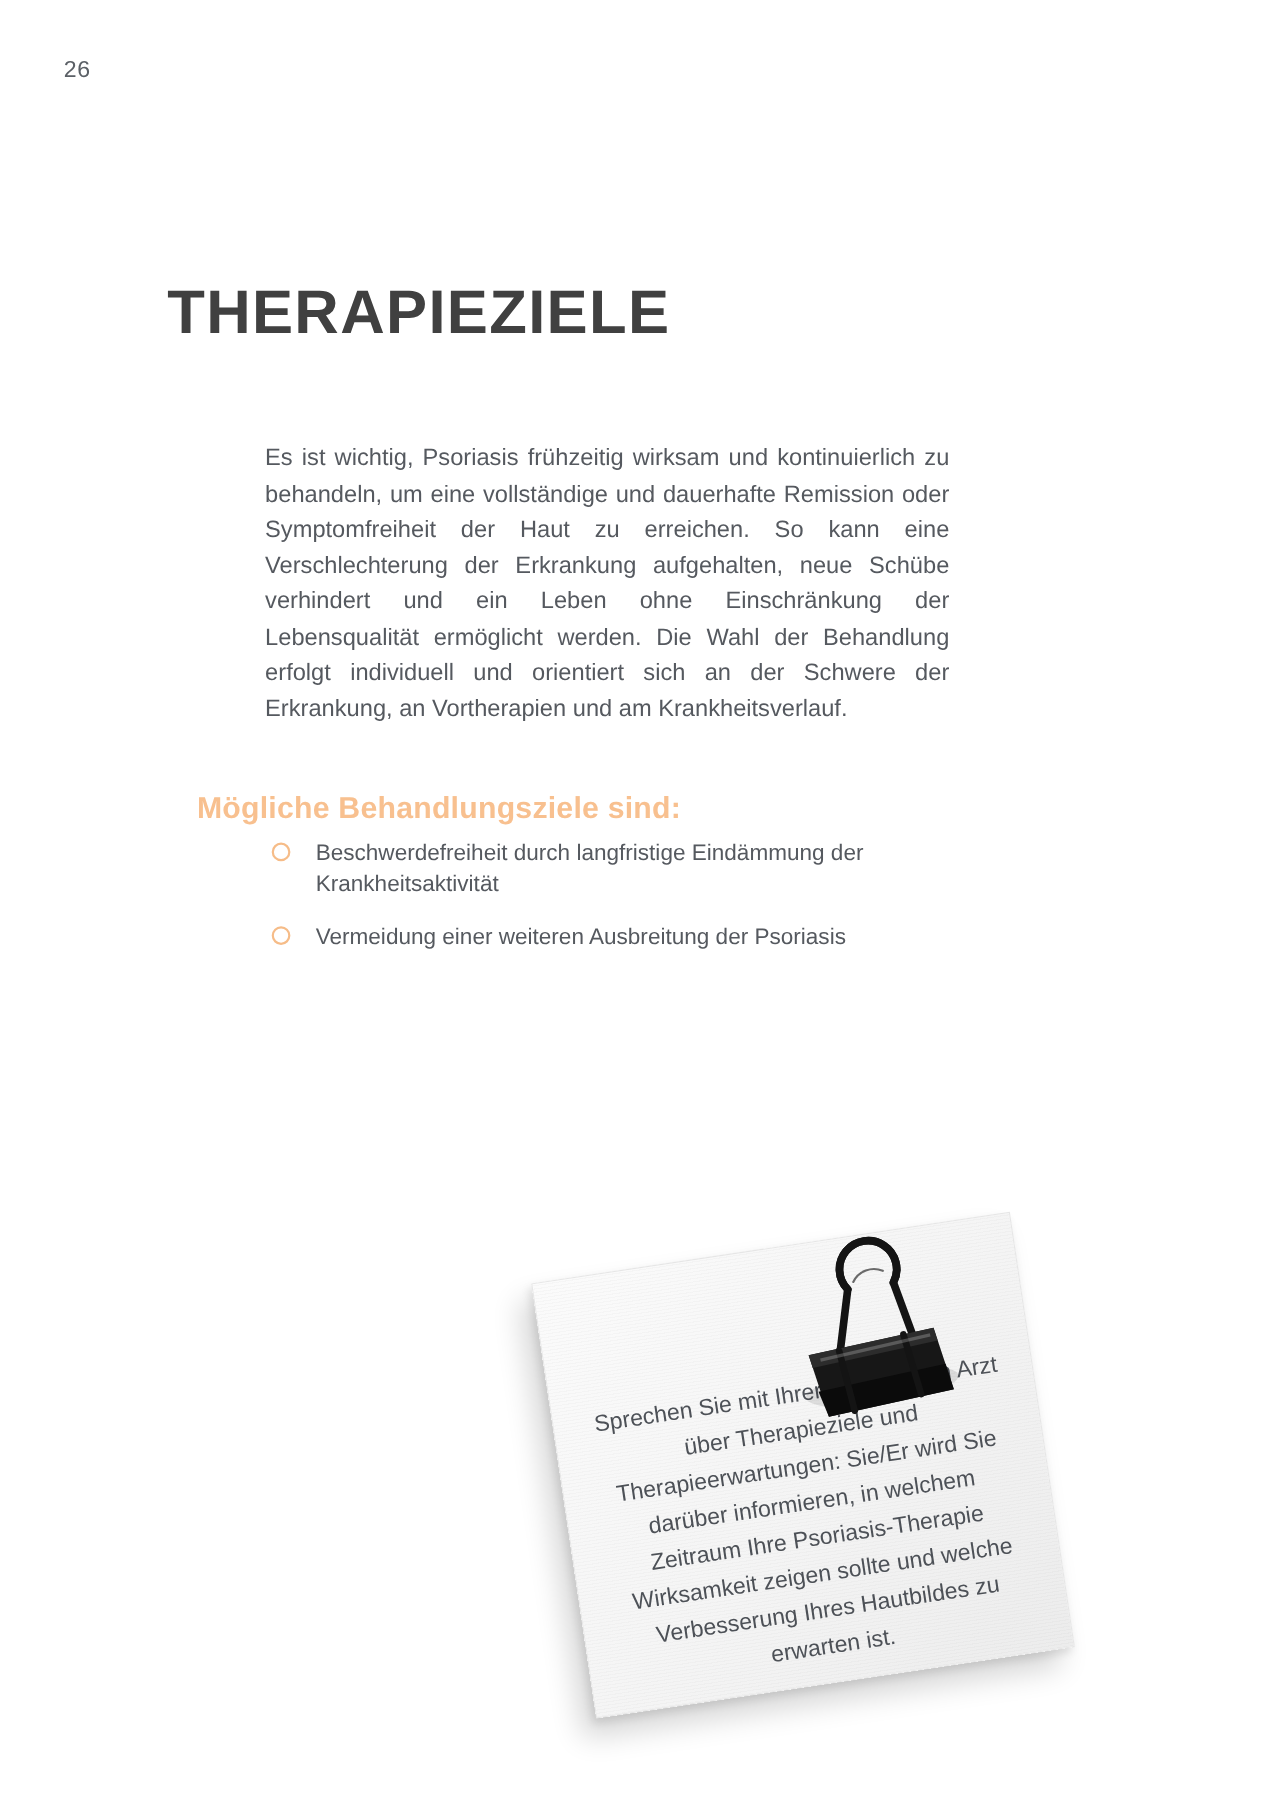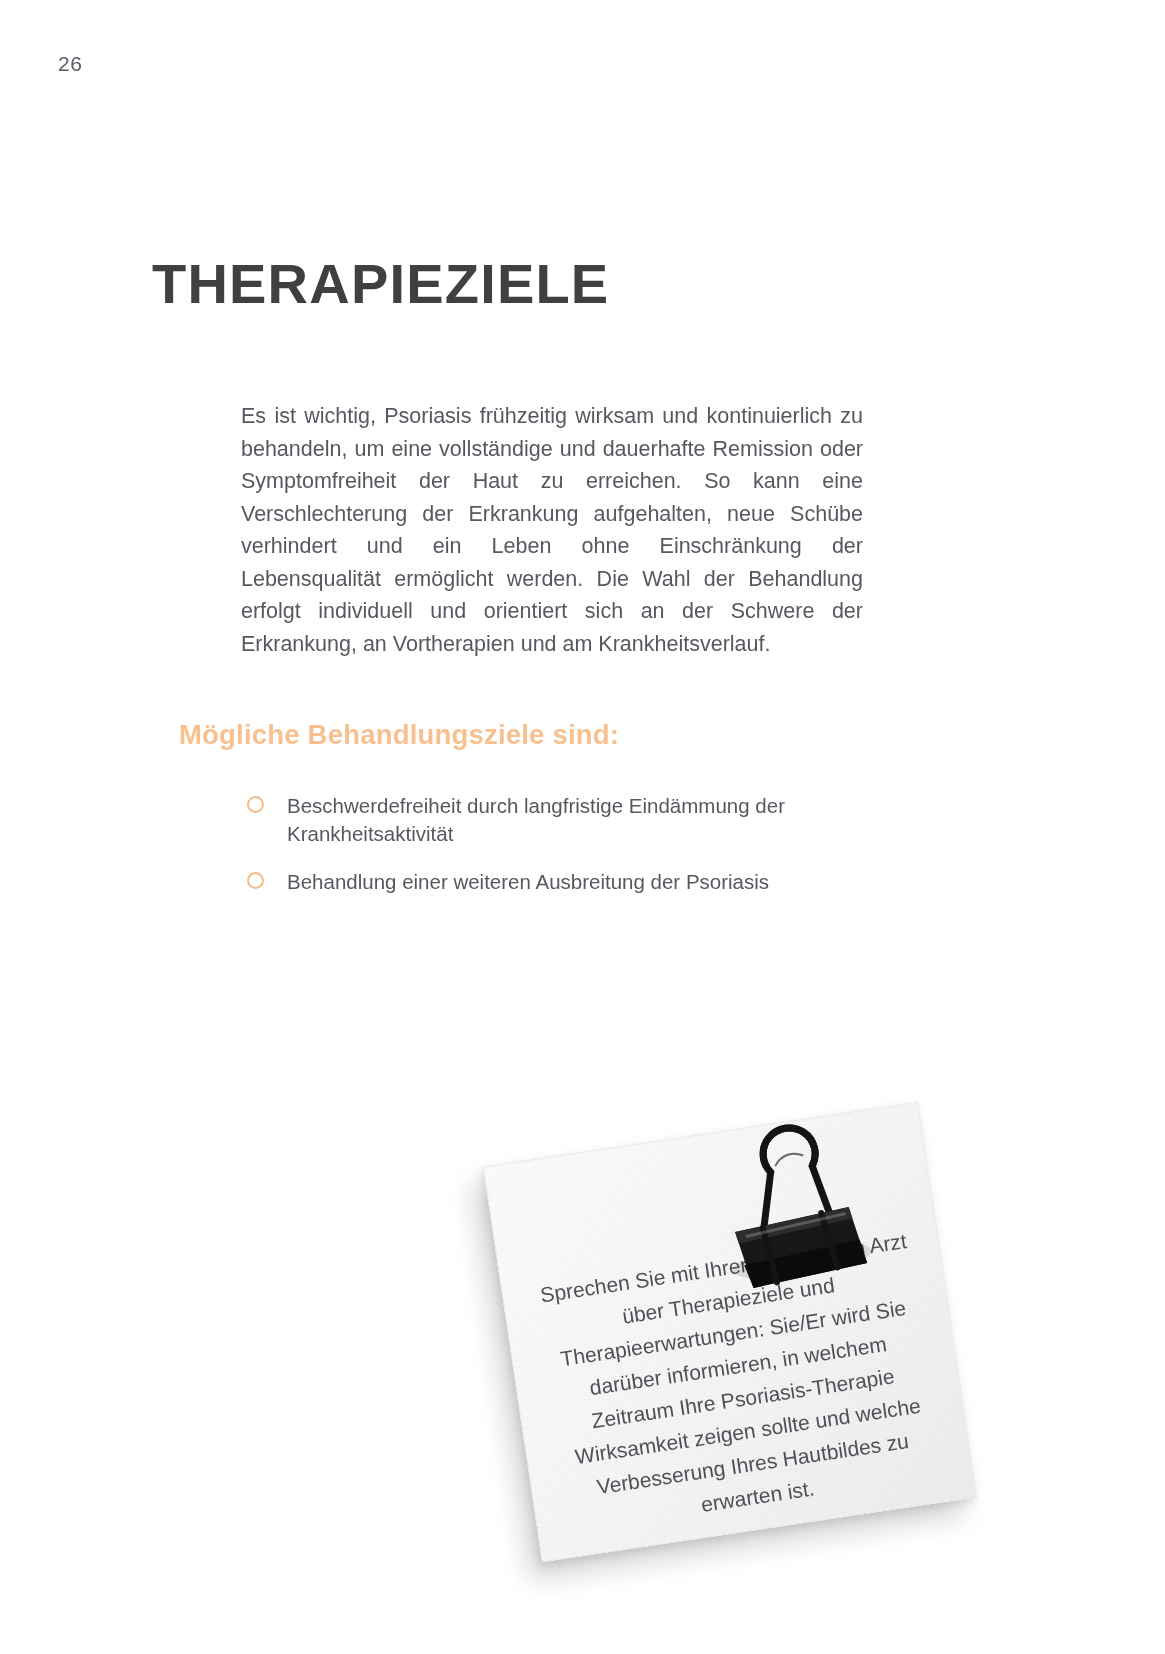--- a/index.html
+++ b/index.html
@@ -65,21 +65,21 @@
     font-weight: bold;
     color: #f8c08f;
     letter-spacing: 0.2px;
     margin-left: 11px;
   }
 
   
   #goals-list {
     position: absolute;
     left: 245px;
-    top: 792px;
+    top: 762px;
     width: 640px;
     list-style: none;
     margin: 0;
     padding: 0;
   }
   .goal-item {
     position: relative;
     padding-left: 42px;
     margin-bottom: 20px;
     font-size: 20.5px;
@@ -154,21 +154,21 @@
 
   <h2 id="subheading">Mögliche Behandlungsziele sind:</h2>
 
   <ul id="goals-list">
     <li class="goal-item">
       <span class="goal-bullet"></span>
       <span>Beschwerdefreiheit durch langfristige Eindämmung der Krankheitsaktivität</span>
     </li>
     <li class="goal-item">
       <span class="goal-bullet"></span>
-      <span>Behandlung einer weiteren Ausbreitung der Psoriasis</span>
+      <span>Vermeidung einer weiteren Ausbreitung der Psoriasis</span>
     </li>
   </ul>
 
   <div id="note-wrap">
     <div id="note-card">
       <div id="note-text">Sprechen Sie mit Ihrer Ärztin/Ihrem Arzt über Therapieziele und Therapieerwartungen: Sie/Er wird Sie darüber informieren, in welchem Zeitraum Ihre Psoriasis-Therapie Wirksamkeit zeigen sollte und welche Verbesserung Ihres Hautbildes zu erwarten ist.</div>
     </div>
 
     <div id="binder-clip">
       <svg width="180" height="190" viewBox="0 0 180 190">

